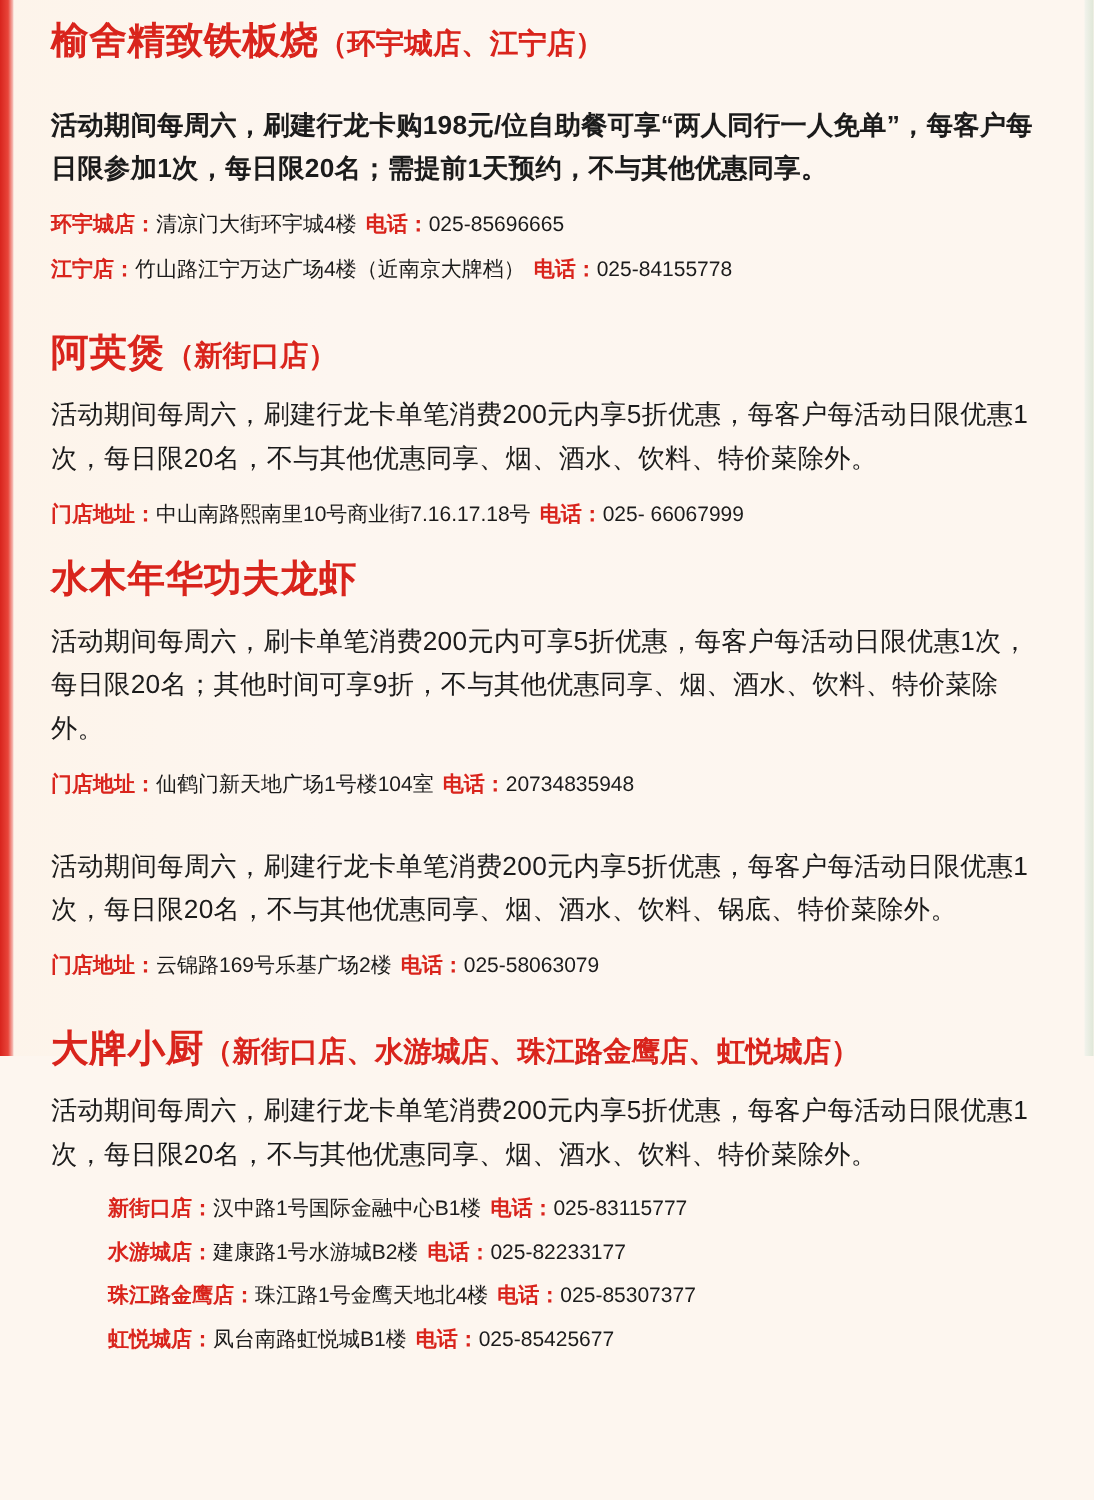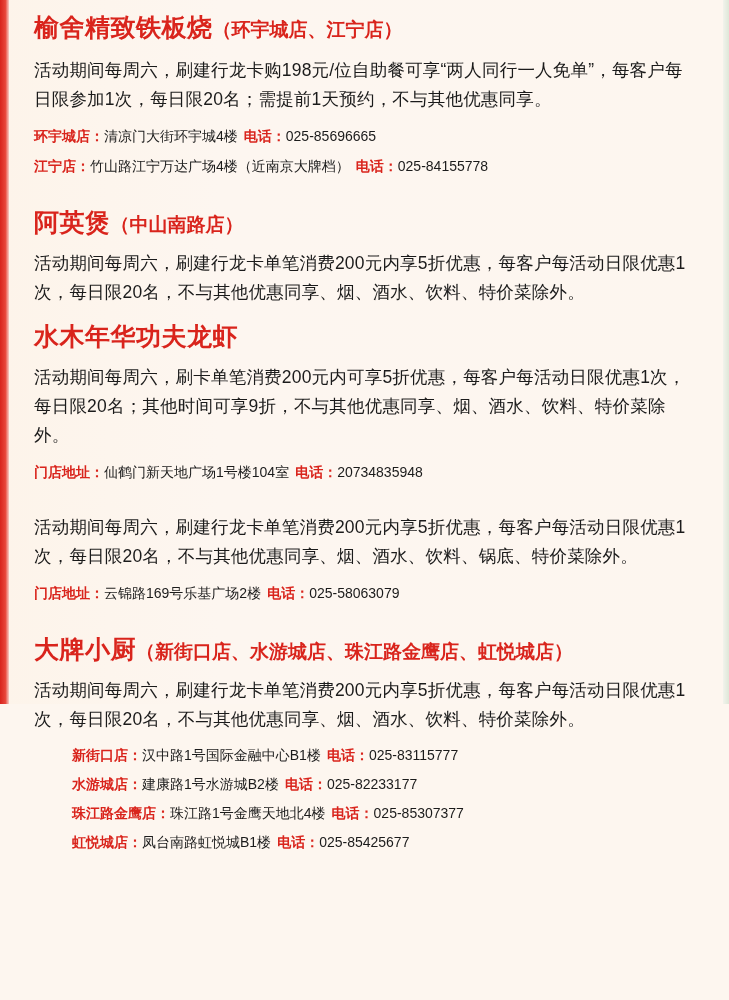--- a/index.html
+++ b/index.html
@@ -78,21 +78,21 @@
   }
   .tel-label {
     color: #d9241c;
     font-weight: bold;
     margin-left: 6px;
   }
   .tel-val {
     color: #1b1b1b;
   }
   .s1 { margin-top: 2px; }
-  .s1 .body-text { margin-top: 11px; }
+  .s1 .body-text { margin-top: 24px; font-weight: bold; }
   .s2 { margin-top: 26px; }
   .s3 { margin-top: 12px; }
   .s4 { margin-top: 26px; }
   .s5 { margin-top: 26px; }
   .tight .addr-row { line-height: 29px; margin-left: 38px; }
 </style>
 </head>
 <body>
 
 <div class="page">
@@ -102,22 +102,25 @@
   <div class="section s1">
     <div class="sec-title"><span>榆舍精致铁板烧</span><span class="sub">（环宇城店、江宁店）</span></div>
     <div class="body-text">活动期间每周六，刷建行龙卡购198元/位自助餐可享“两人同行一人免单”，每客户每日限参加1次，每日限20名；需提前1天预约，不与其他优惠同享。</div>
     <div class="addr-list">
       <div class="addr-row"><span class="addr-label">环宇城店：</span><span class="addr-val">清凉门大街环宇城4楼</span><span class="tel-label">电话：</span><span class="tel-val">025-85696665</span></div>
       <div class="addr-row"><span class="addr-label">江宁店：</span><span class="addr-val">竹山路江宁万达广场4楼（近南京大牌档）</span><span class="tel-label">电话：</span><span class="tel-val">025-84155778</span></div>
     </div>
   </div>
 
   <div class="section s2">
-    <div class="sec-title"><span>阿英煲</span><span class="sub">（中山南路店）</span></div>
+    <div class="sec-title"><span>阿英煲</span><span class="sub">（新街口店）</span></div>
     <div class="body-text">活动期间每周六，刷建行龙卡单笔消费200元内享5折优惠，每客户每活动日限优惠1次，每日限20名，不与其他优惠同享、烟、酒水、饮料、特价菜除外。</div>
+    <div class="addr-list">
+      <div class="addr-row"><span class="addr-label">门店地址：</span><span class="addr-val">中山南路熙南里10号商业街7.16.17.18号</span><span class="tel-label">电话：</span><span class="tel-val">025- 66067999</span></div>
+    </div>
   </div>
 
   <div class="section s3">
     <div class="sec-title"><span>水木年华功夫龙虾</span><span class="sub"></span></div>
     <div class="body-text">活动期间每周六，刷卡单笔消费200元内可享5折优惠，每客户每活动日限优惠1次，每日限20名；其他时间可享9折，不与其他优惠同享、烟、酒水、饮料、特价菜除外。</div>
     <div class="addr-list">
       <div class="addr-row"><span class="addr-label">门店地址：</span><span class="addr-val">仙鹤门新天地广场1号楼104室</span><span class="tel-label">电话：</span><span class="tel-val">20734835948</span></div>
     </div>
   </div>
 

